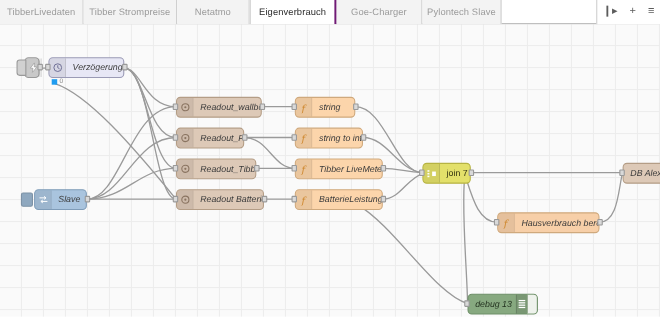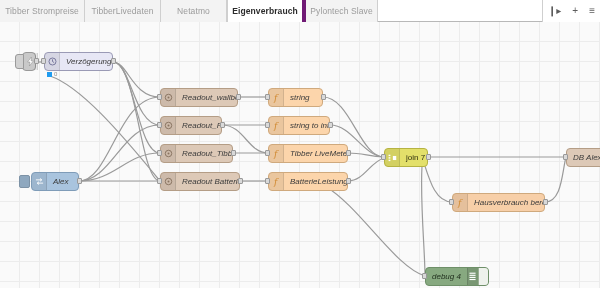--- a/index.html
+++ b/index.html
@@ -38,22 +38,22 @@
     background: #f3f3f3;
     border-right: 1px solid #cfcfcf;
     white-space: nowrap;
     flex: 0 0 auto;
     letter-spacing: 0.1px;
   }
   .tab.first { border-left: none; }
   .tab.active {
     background: #fff;
     color: #2b2b2b;
-    font-weight: bold;
-    border-right: 4px solid #701a75;
+    font-weight: normal;
+    border-right: 2px solid #701a75;
     border-left: 1px solid #cfcfcf;
   }
   .tab.clipped { overflow: hidden; }
   .tab-tools {
     display: flex; align-items: center;
     flex: 0 0 auto;
     height: 22px;
     padding: 0 3px;
     background: #fff;
     border-left: 1px solid #cfcfcf;
@@ -173,31 +173,34 @@
 
   svg.glyph { display: block; }
 </style>
 </head>
 <body>
 
 <div id="app">
 
   <div class="tabbar">
     <div class="tabs-scroll">
+      <div class="tab first" style="width:76px">
+          <span>TibberLivedaten</span>
+        </div>
       <div class="tab" style="width:85px">
           <span>Tibber Strompreise</span>
         </div>
-      <div class="tab first" style="width:76px">
-          <span>TibberLivedaten</span>
-        </div>
       <div class="tab" style="width:66px">
           <span>Netatmo</span>
         </div>
       <div class="tab active" style="width:79px">
           <span>Eigenverbrauch</span>
+        </div>
+      <div class="tab" style="width:78px">
+          <span>Goe-Charger</span>
         </div>
       <div class="tab" style="width:72px">
           <span>Pylontech Slave</span>
         </div>
 
     </div>
     <div class="tab-tools">
       <span class="tool-ico">❙▸</span>
       <span class="tool-ico">+</span>
       <span class="tool-ico">≡</span>
@@ -273,21 +276,21 @@
     <div class="status-label" style="left:54px; top:49px;">0</div>
 
     <div class="fetch-btn" style="left:19px; top:153px;"></div>
     <div class="node n-fetch" style="left:31px; top:150px; width:48px;">
       <span class="icobox left">
         <svg class="glyph" width="9" height="9" viewBox="0 0 10 10">
           <path d="M1 3.2 H7.2 M5.6 1.7 L7.6 3.2 L5.6 4.7" fill="none" stroke="#fff" stroke-width="1"></path>
           <path d="M9 6.8 H2.8 M4.4 5.3 L2.4 6.8 L4.4 8.3" fill="none" stroke="#fff" stroke-width="1"></path>
         </svg>
       </span>
-      <span class="lbl">Alex</span>
+      <span class="lbl">Slave</span>
       <span class="port out" style="top:5px;"></span>
     </div>
 
     <div class="node n-readout" style="left:160px; top:66px; width:78px;">
       <span class="port in" style="top:5px;"></span>
       <span class="icobox left">
         <svg class="glyph" width="9" height="9" viewBox="0 0 10 10">
           <circle cx="5" cy="5" r="3.6" fill="none" stroke="#8a7461" stroke-width="1.1"></circle>
           <circle cx="5" cy="5" r="1.1" fill="#8a7461"></circle>
         </svg>
@@ -401,21 +404,21 @@
       <span class="port out" style="top:5px;"></span>
     </div>
 
     <div class="node n-db" style="left:566px; top:126px; width:52px;">
       <span class="port in" style="top:5px;"></span>
       <span class="lbl" style="padding-left:6px">DB Alex</span>
     </div>
 
     <div class="node n-debug" style="left:425px; top:245px; width:64px;">
       <span class="port in" style="top:5px;"></span>
-      <span class="lbl">debug 4</span>
+      <span class="lbl">debug 13</span>
       <span class="debug-stripe">
         <svg class="glyph" width="7" height="9" viewBox="0 0 8 10">
           <rect x="0.5" y="0.6" width="7" height="1.3" fill="#fff"></rect>
           <rect x="0.5" y="3.0" width="7" height="1.3" fill="#fff"></rect>
           <rect x="0.5" y="5.4" width="7" height="1.3" fill="#fff"></rect>
           <rect x="0.5" y="7.8" width="7" height="1.3" fill="#fff"></rect>
         </svg>
       </span>
       <span class="debug-tail"></span>
     </div>

